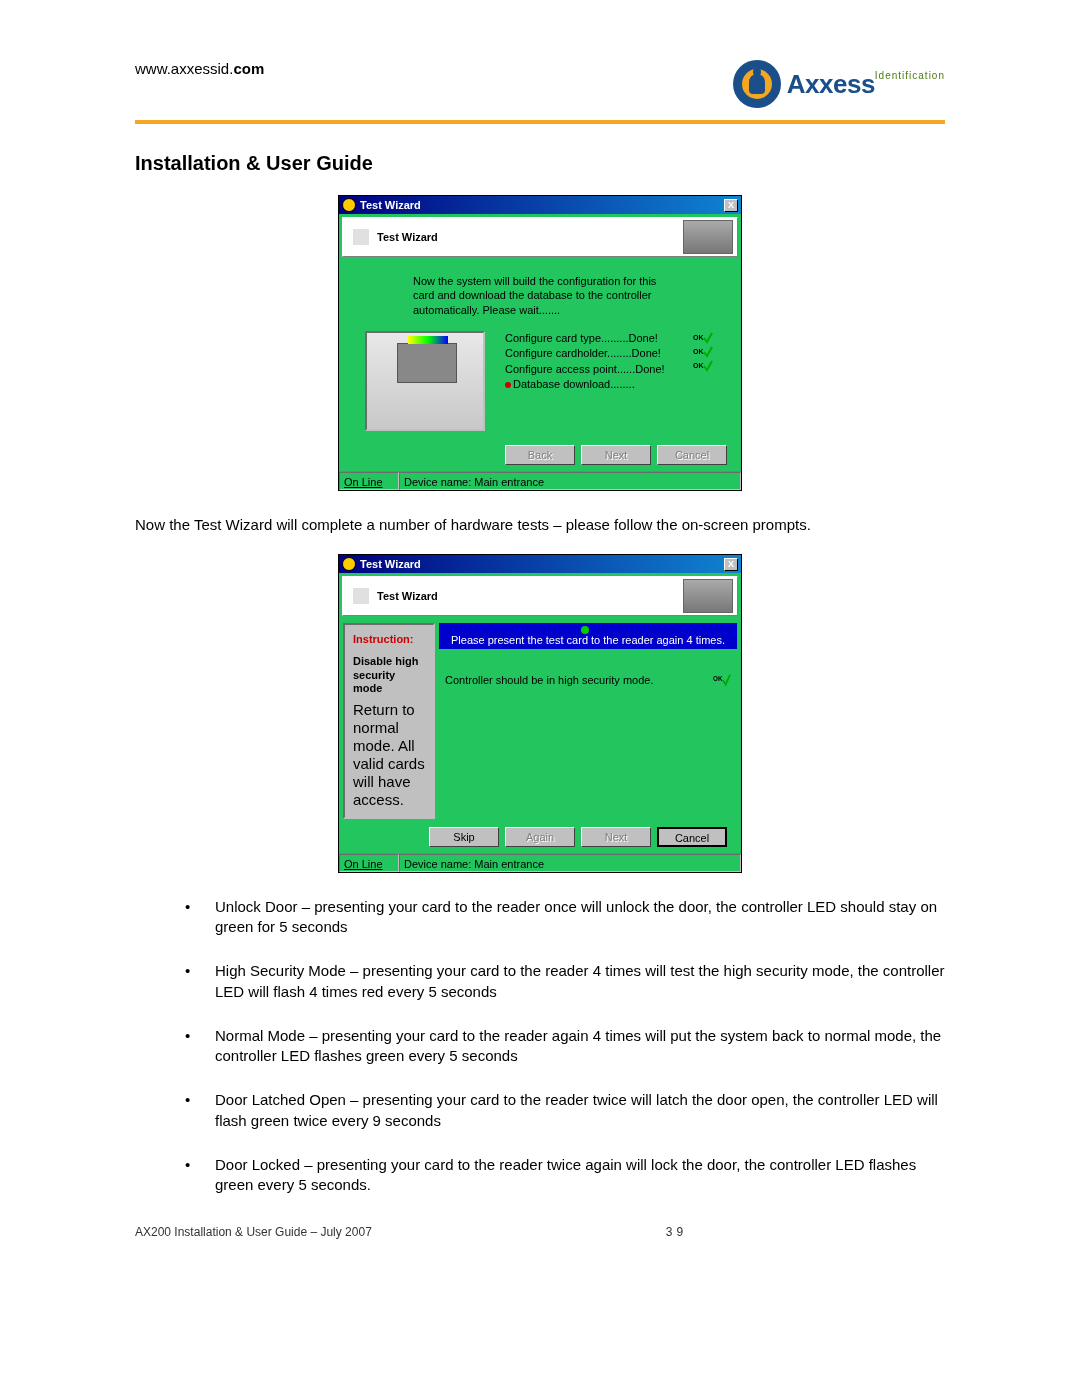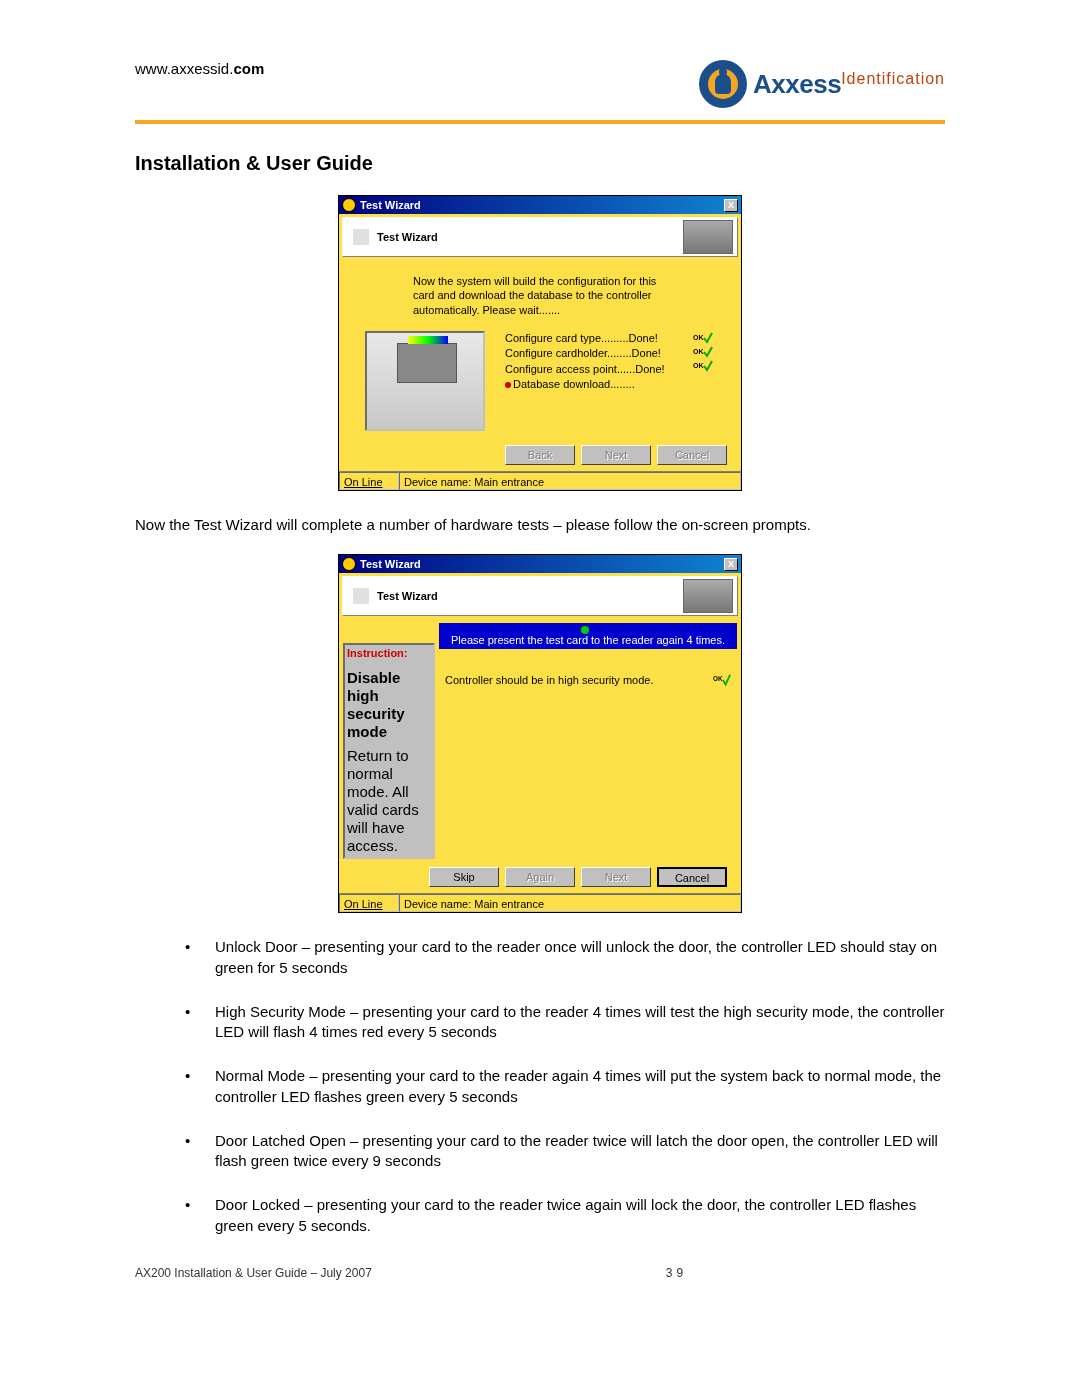--- a/index.html
+++ b/index.html
@@ -8,25 +8,25 @@
 .header-row { display: flex; justify-content: space-between; align-items: flex-start; margin-bottom: 0; }
 .url { font-size: 15px; color: #000; }
 .url .bold { font-weight: bold; }
 .logo { display: flex; align-items: center; gap: 6px; }
 .logo-circle { width: 48px; height: 48px; border-radius: 50%; background: #1a4f8a; display: flex; align-items: center; justify-content: center; position: relative; }
 .logo-inner { width: 30px; height: 30px; border-radius: 50%; background: #f5a623; display: flex; align-items: center; justify-content: center; }
 .logo-person { width: 16px; height: 20px; background: #1a4f8a; border-radius: 8px 8px 4px 4px; position: relative; }
 .logo-person::before { content: ''; position: absolute; top: -6px; left: 4px; width: 8px; height: 8px; border-radius: 50%; background: #1a4f8a; }
 .logo-text { display: flex; flex-direction: row; line-height: 1; }
 .logo-brand { font-size: 26px; font-weight: bold; color: #1a4f8a; letter-spacing: -0.5px; }
-.logo-sub { font-size: 16px; color: #c2410c; letter-spacing: 1px; text-align: right; }
+.logo-sub { font-size: 10px; color: #4d7c0f; letter-spacing: 1px; text-align: right; }
 .divider { height: 4px; background: #f5a623; margin-top: 12px; margin-bottom: 28px; }
 .title { font-size: 20px; font-weight: bold; margin-bottom: 20px; }
 .screenshot-wrap { display: flex; justify-content: center; margin-bottom: 24px; }
-.win { width: 404px; border: 1px solid #000; background: #fde047; font-family: 'MS Sans Serif', Tahoma, sans-serif; font-size: 11px; }
+.win { width: 404px; border: 1px solid #000; background: #22c55e; font-family: 'MS Sans Serif', Tahoma, sans-serif; font-size: 11px; }
 .titlebar { background: linear-gradient(to right, #000080, #1084d0); color: #fff; display: flex; align-items: center; padding: 2px 3px; height: 18px; }
 .tb-icon { width: 14px; height: 14px; background: #ffcc00; border-radius: 50%; margin-right: 4px; border: 1px solid #000; }
 .tb-title { flex: 1; font-weight: bold; font-size: 11px; }
 .tb-close { width: 14px; height: 13px; background: #c0c0c0; border: 1px solid; border-color: #fff #000 #000 #fff; font-size: 9px; line-height: 11px; text-align: center; font-family: Arial; font-weight: bold; }
 .header-band { background: #fff; border: 1px solid #808080; border-top-color: #fff; border-left-color: #fff; margin: 3px; padding: 4px; display: flex; align-items: center; height: 40px; }
 .hb-icon { width: 16px; height: 16px; background: #e0e0e0; margin-right: 8px; margin-left: 6px; }
 .hb-title { font-weight: bold; font-size: 11px; color: #000; }
 .hb-img { width: 50px; height: 34px; background: linear-gradient(#aaa, #777); margin-left: auto; border: 1px solid #666; }
 .content1 { padding: 10px 14px; min-height: 170px; }
 .msg { font-size: 11px; line-height: 1.3; margin: 4px 60px 14px 60px; }
@@ -41,23 +41,23 @@
 .btn-row .spacer { flex: 1; }
 .wbtn { min-width: 70px; height: 20px; background: #c0c0c0; border: 1px solid; border-color: #fff #404040 #404040 #fff; font-size: 11px; text-align: center; line-height: 18px; }
 .wbtn.disabled { color: #808080; text-shadow: 1px 1px #fff; }
 .status { display: flex; border-top: 1px solid #808080; }
 .status-cell { border: 1px inset #c0c0c0; padding: 2px 4px; font-size: 11px; height: 18px; line-height: 14px; }
 .sc1 { width: 60px; text-decoration: underline; }
 .sc2 { flex: 1; }
 .paragraph { font-size: 15px; line-height: 1.3; margin-bottom: 20px; }
 
 .content2 { display: flex; padding: 4px; min-height: 180px; }
-.side-panel { width: 92px; border: 2px inset #c0c0c0; padding: 2px; margin-right: 4px; background: #c0c0c0; margin-top: 20px; }
+.side-panel { width: 92px; border: 2px inset #c0c0c0; padding: 8px; margin-right: 4px; background: #c0c0c0; }
 .instr-label { color: #c00; font-weight: bold; font-size: 11px; margin-bottom: 10px; }
-.side-bold { font-weight: bold; font-size: 15px; line-height: 1.2; margin-bottom: 6px; }
+.side-bold { font-weight: bold; font-size: 11px; line-height: 1.2; margin-bottom: 6px; }
 .side-text { font-size: 15px; line-height: 1.2; }
 .main-panel { flex: 1; }
 .blue-banner { background: #0000cd; color: #fff; font-size: 11px; padding: 3px 6px; display: flex; align-items: center; flex-direction: column; }
 .green-dot { width: 8px; height: 8px; border-radius: 50%; background: #0c0; margin-right: 6px; }
 .mid-row { display: flex; align-items: center; padding: 24px 6px; font-size: 11px; }
 .ok-check { margin-left: auto; font-size: 10px; color: #060; display:flex; align-items:center; }
 .ok-check svg { width:18px; height:14px; }
 .btn-row2 { display: flex; gap: 6px; padding: 4px 14px 6px 14px; justify-content: flex-end; }
 
 .bullets { margin: 10px 0 0 50px; }

